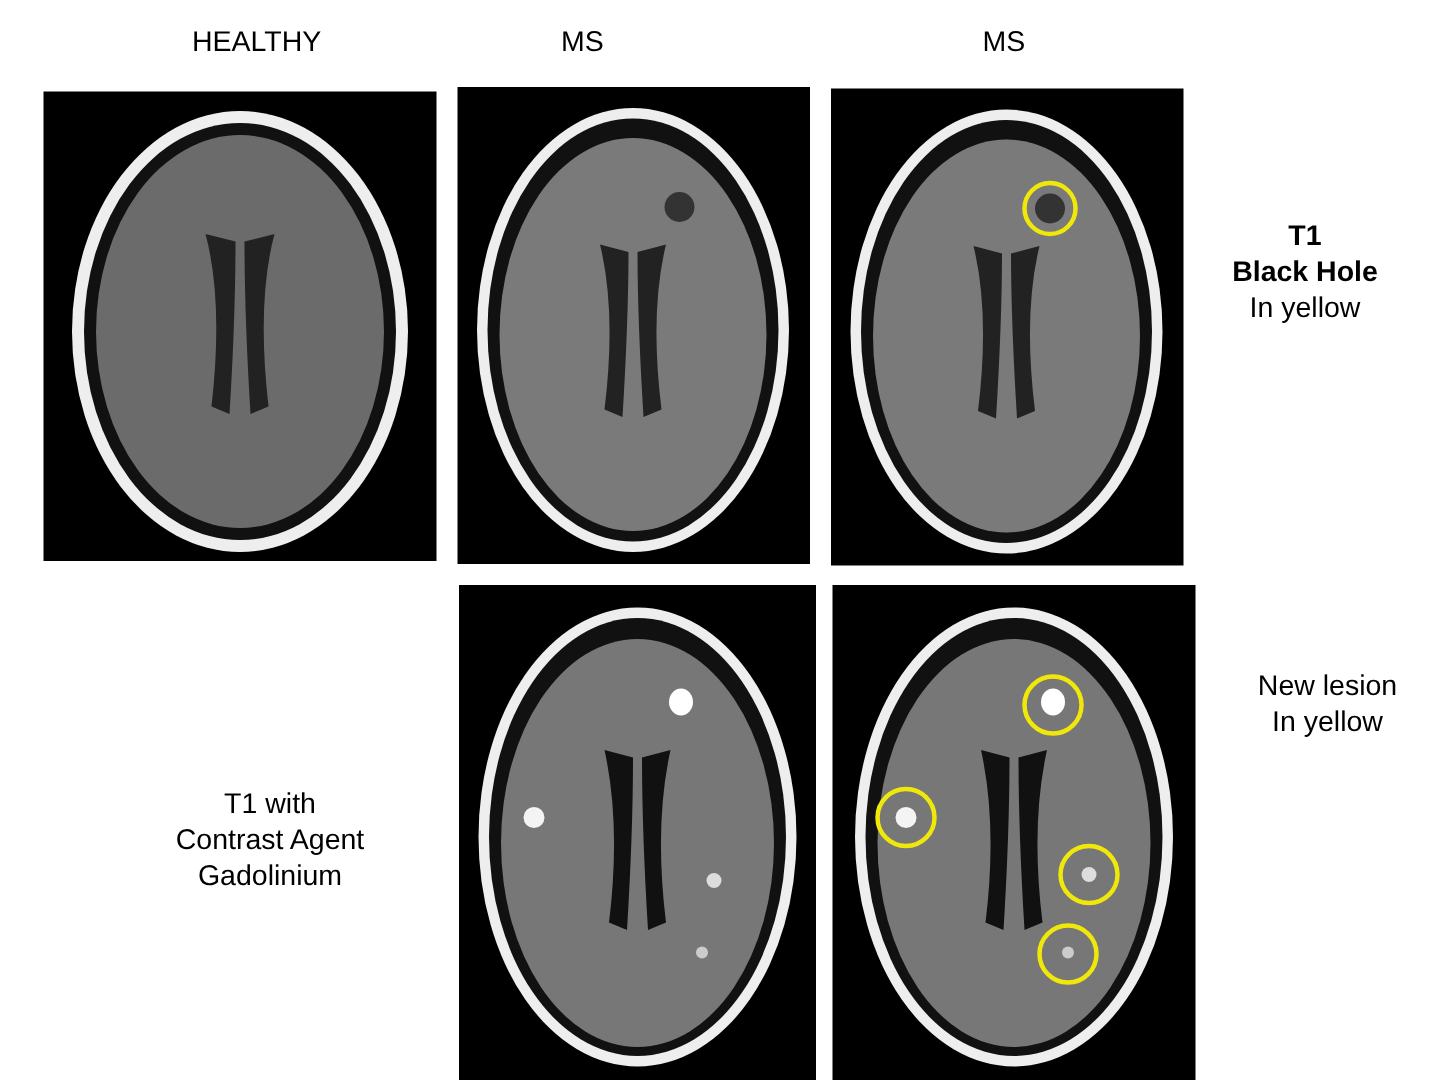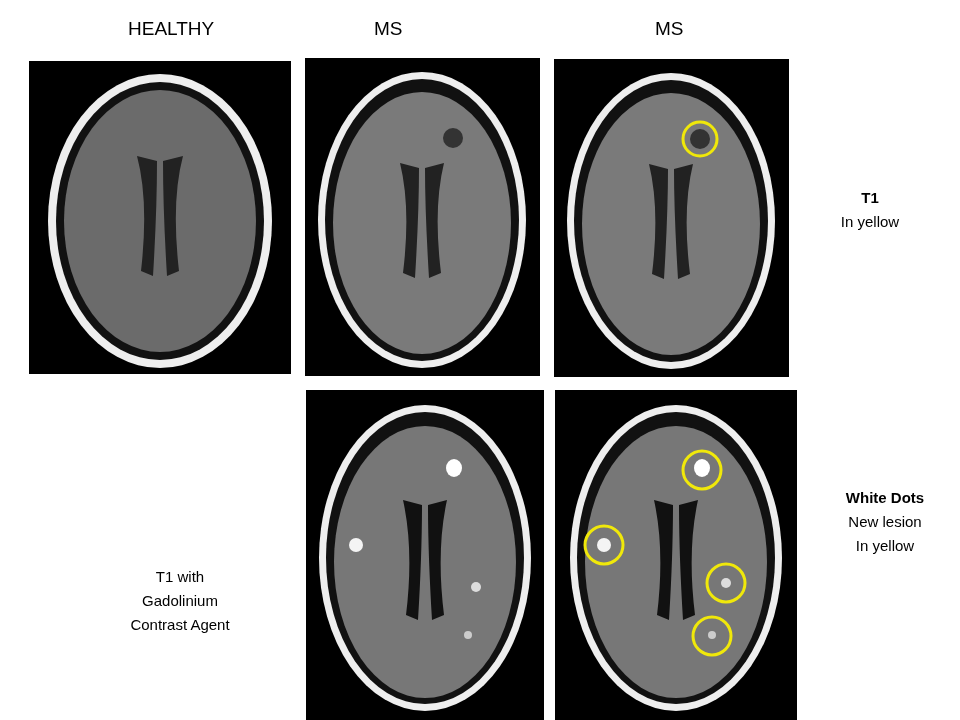--- a/index.html
+++ b/index.html
@@ -1,20 +1,20 @@
 <!DOCTYPE html>
 <html><head>
 <meta charset="utf-8">
 <style>
   html,body{margin:0;padding:0;}
   body{width:960px;height:720px;background:#fff;position:relative;overflow:hidden;font-family:"Liberation Sans",sans-serif;color:#000;}
   .hdr{position:absolute;top:18px;font-size:19px;text-align:right;}
   .panel{position:absolute;background:#000;overflow:hidden;}
   .panel svg{display:block;width:100%;height:100%;}
-  .side{position:absolute;font-size:15px;line-height:24px;text-align:center;margin-top:40px;}
+  .side{position:absolute;font-size:19px;line-height:24px;text-align:center;}
   .b{font-weight:bold;}
 </style>
 </head>
 <body>
 
 <div class="hdr" style="left:128px;">HEALTHY</div>
 <div class="hdr" style="left:374px;">MS</div>
 <div class="hdr" style="left:655px;">MS</div>
 
 <div class="panel" style="left:29px;top:61px;width:262px;height:313px;">
@@ -45,27 +45,28 @@
     <ellipse cx="117" cy="165" rx="89" ry="131" fill="#7a7a7a"></ellipse>
     <path d="M95 105 Q106 150 98 215 L110 220 Q114 155 114 110 Z" fill="#222"></path>
     <path d="M139 105 Q128 150 136 215 L124 220 Q120 155 120 110 Z" fill="#222"></path>
     <circle cx="146" cy="80" r="10" fill="#333"></circle>
     <circle cx="146" cy="80" r="17" fill="none" stroke="#f0e80a" stroke-width="3"></circle>
   </svg>
 </div>
 
 <div class="side" style="left:810px;top:146px;width:120px;">
   <div class="b">T1</div>
+  <div class="b">Black Hole</div>
   <div>In yellow</div>
 </div>
 
 <div class="side" style="left:100px;top:525px;width:160px;">
   <div>T1 with</div>
+  <div>Contrast Agent</div>
   <div>Gadolinium</div>
-  <div>Contrast Agent</div>
 </div>
 
 <div class="panel" style="left:306px;top:390px;width:238px;height:330px;">
   <svg viewBox="0 0 238 330">
     <ellipse cx="119" cy="168" rx="106" ry="153" fill="#eee"></ellipse>
     <ellipse cx="119" cy="168" rx="99" ry="146" fill="#111"></ellipse>
     <ellipse cx="119" cy="172" rx="91" ry="136" fill="#777"></ellipse>
     <path d="M97 110 Q108 160 100 225 L112 230 Q116 165 116 115 Z" fill="#111"></path>
     <path d="M141 110 Q130 160 138 225 L126 230 Q122 165 122 115 Z" fill="#111"></path>
     <ellipse cx="148" cy="78" rx="8" ry="9" fill="#fff"></ellipse>
@@ -87,16 +88,15 @@
     <circle cx="171" cy="193" r="5" fill="#ddd"></circle>
     <circle cx="157" cy="245" r="4" fill="#ccc"></circle>
     <circle cx="147" cy="80" r="19" fill="none" stroke="#f0e80a" stroke-width="3"></circle>
     <circle cx="49" cy="155" r="19" fill="none" stroke="#f0e80a" stroke-width="3"></circle>
     <circle cx="171" cy="193" r="19" fill="none" stroke="#f0e80a" stroke-width="3"></circle>
     <circle cx="157" cy="246" r="19" fill="none" stroke="#f0e80a" stroke-width="3"></circle>
   </svg>
 </div>
 
 <div class="side" style="left:820px;top:446px;width:130px;">
-  <div class="b">White Dots</div>
   <div>New lesion</div>
   <div>In yellow</div>
 </div>
 
 </body></html>

